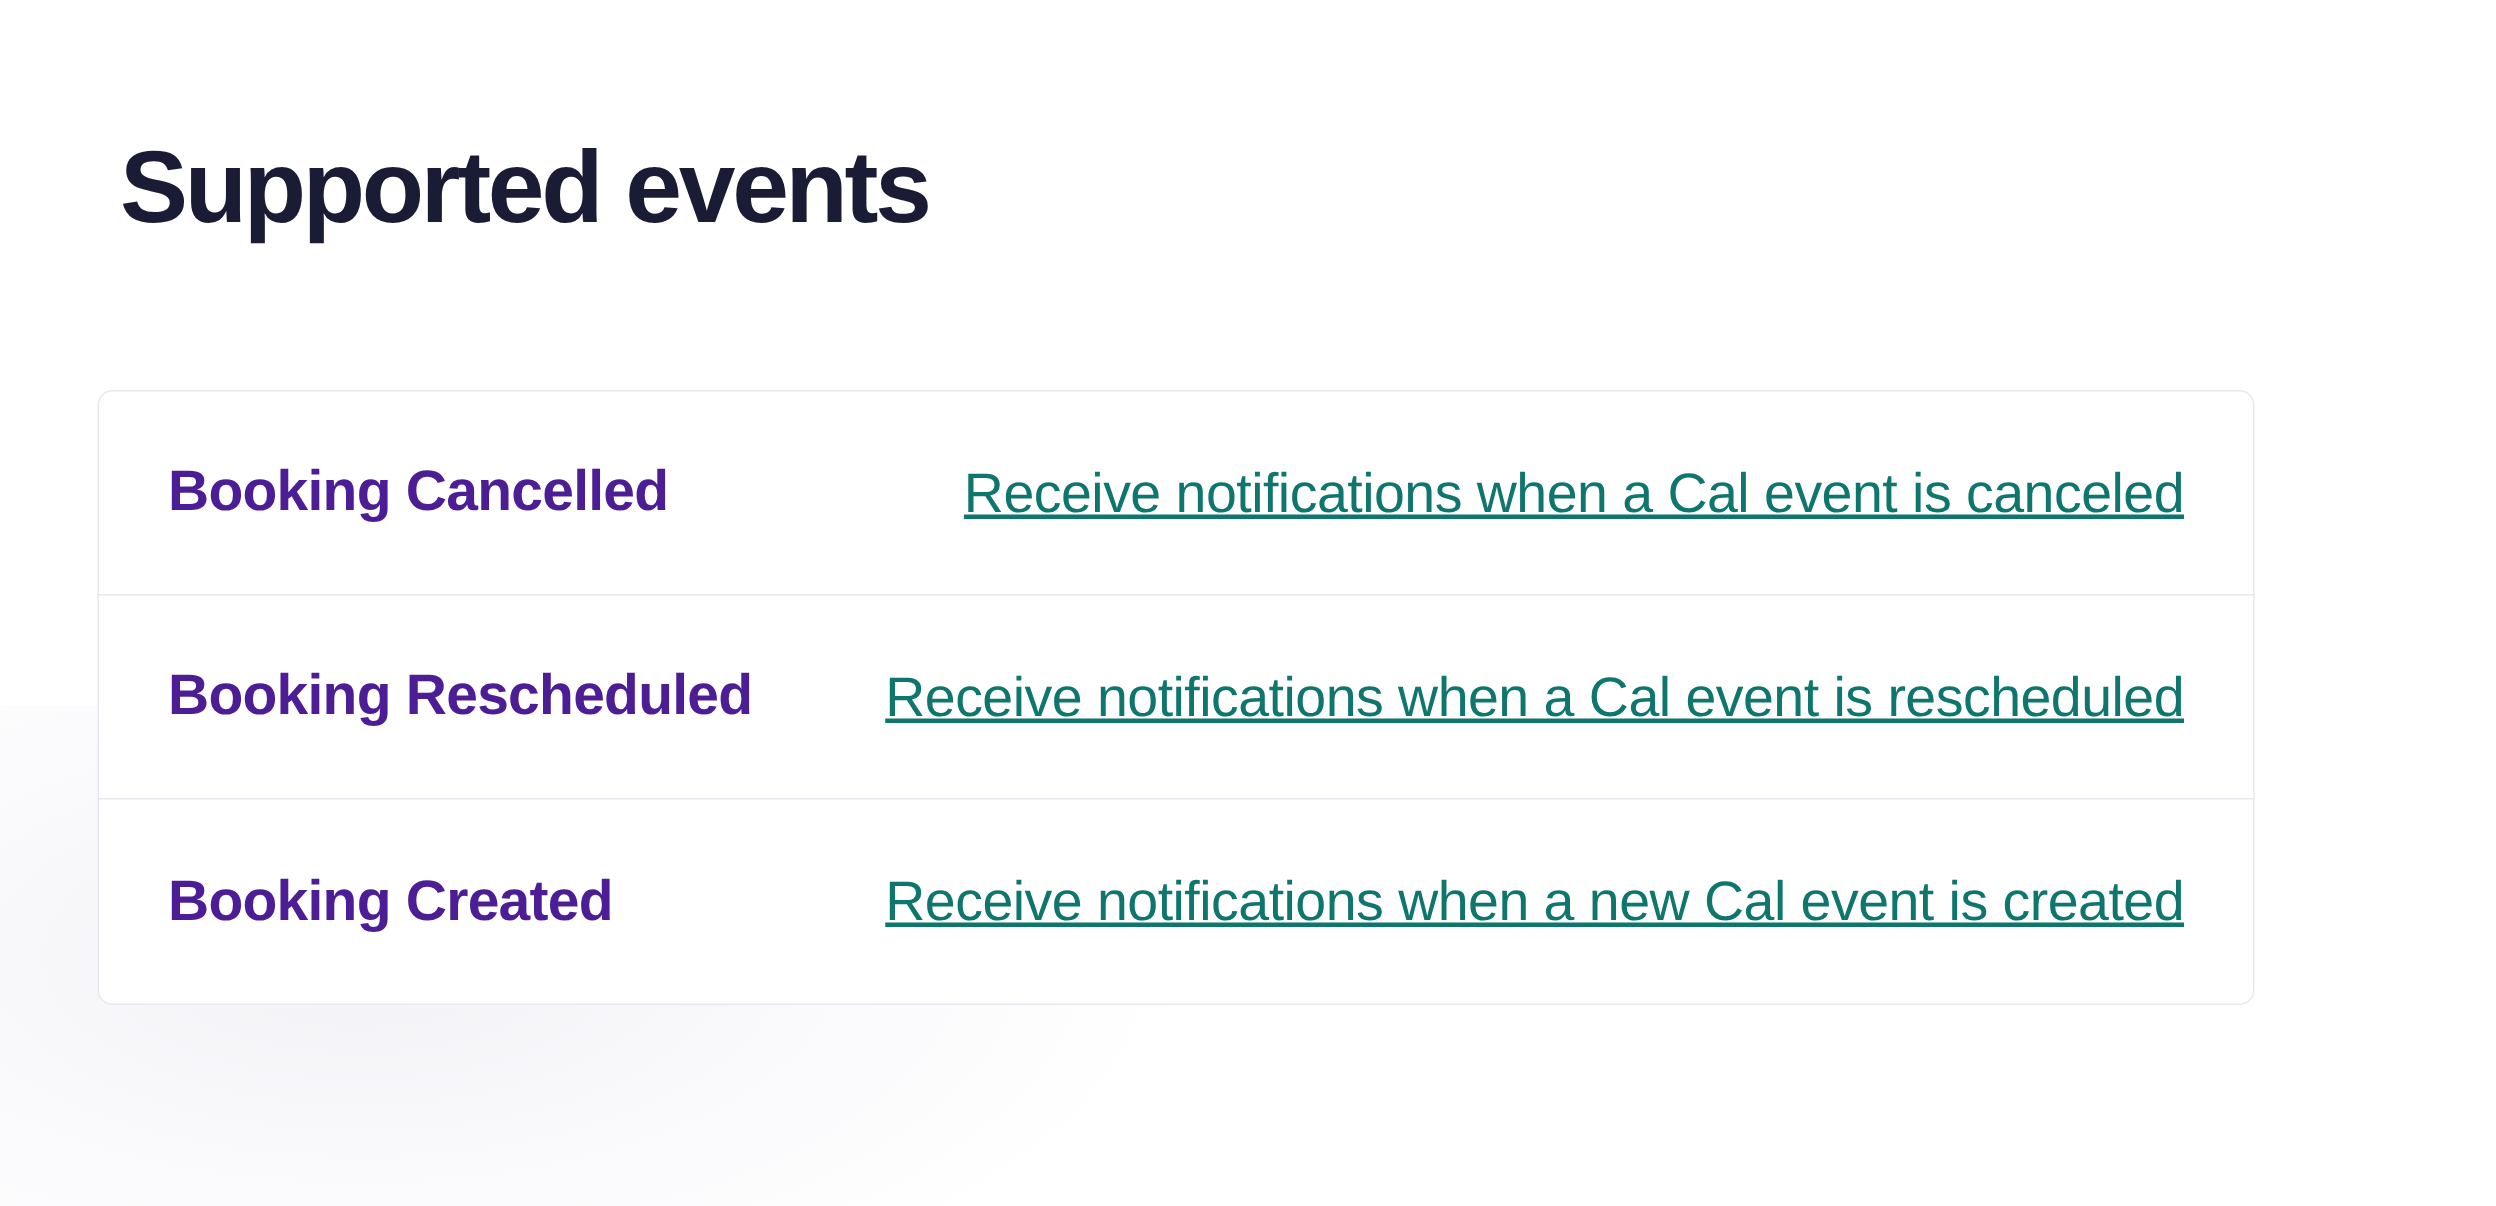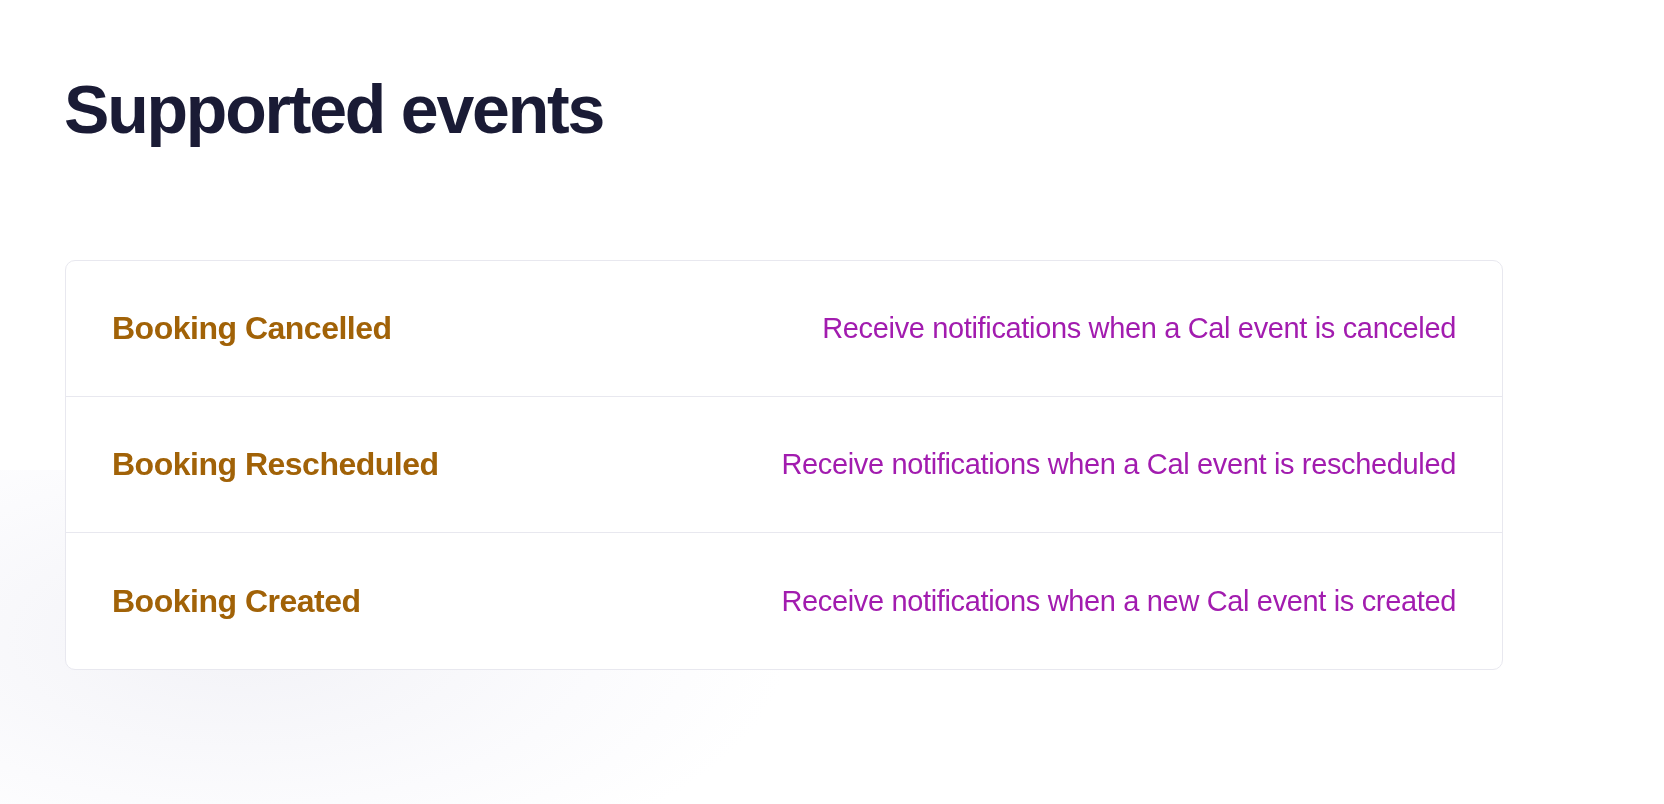--- a/index.html
+++ b/index.html
@@ -31,21 +31,21 @@
   .page {
     position: relative;
     z-index: 1;
     padding: 0;
   }
 
   .page-title {
     position: absolute;
     left: 64px;
     top: 75px;
-    margin: 0;
+    margin: 16px;
     font-size: 68px;
     line-height: 1.0;
     font-weight: 700;
     letter-spacing: -2.2px;
     color: #1a1b35;
     white-space: nowrap;
   }
 
   .events-card {
     position: absolute;
@@ -66,36 +66,37 @@
     height: 136px;
     padding: 0 46px;
     box-sizing: border-box;
     border-bottom: 1px solid #e8e8ef;
   }
   .event-row:last-child {
     border-bottom: none;
   }
 
   .event-name {
-    font-size: 32px;
+    font-size: 38px;
     font-weight: 700;
-    color: #a16207;
+    color: #4c1d95;
     letter-spacing: -0.5px;
     white-space: nowrap;
     flex: 0 0 auto;
   }
 
   .event-desc {
-    font-size: 29px;
+    font-size: 37px;
     font-weight: 400;
-    color: #a21caf;
+    color: #0f766e;
     letter-spacing: -0.35px;
     white-space: nowrap;
     text-align: right;
     flex: 0 0 auto;
+    text-decoration: underline;
   }
 </style>
 </head>
 <body>
 
 <div class="ambient-wash"></div>
 
 <div class="page">
 
   <h1 class="page-title">Supported events</h1>

